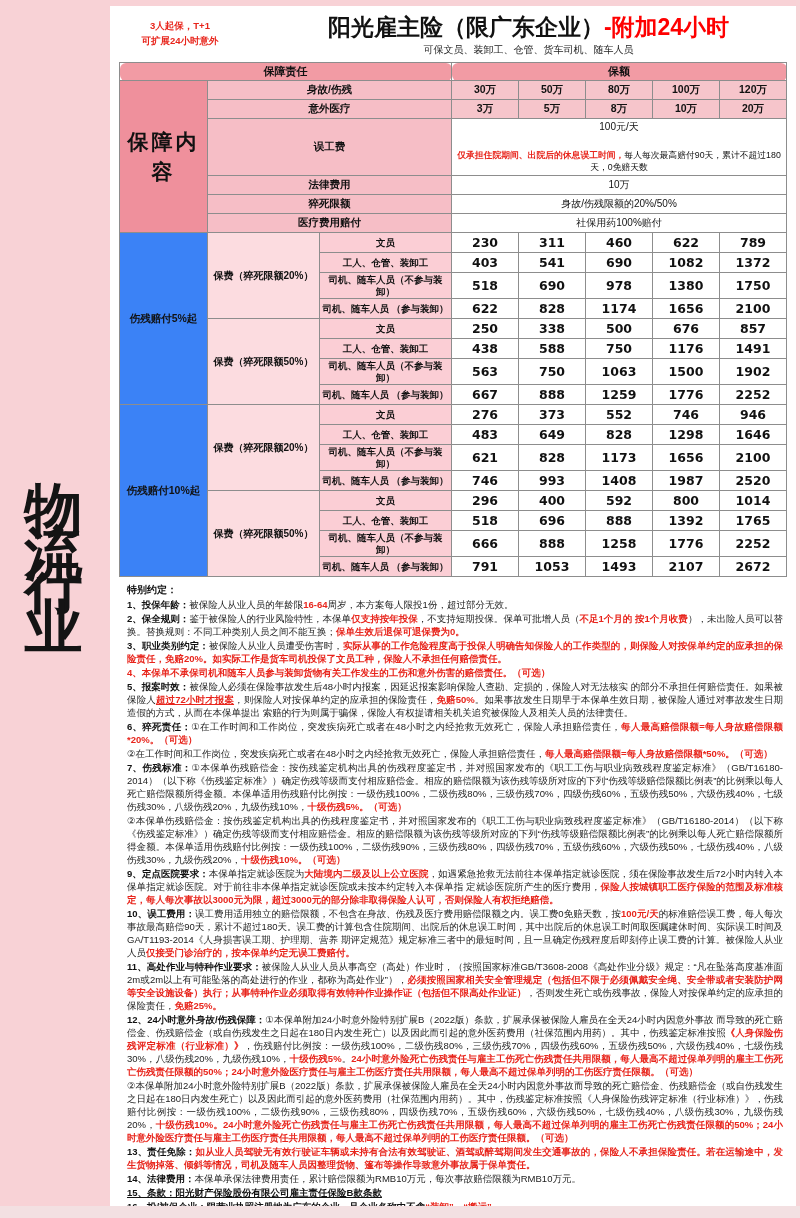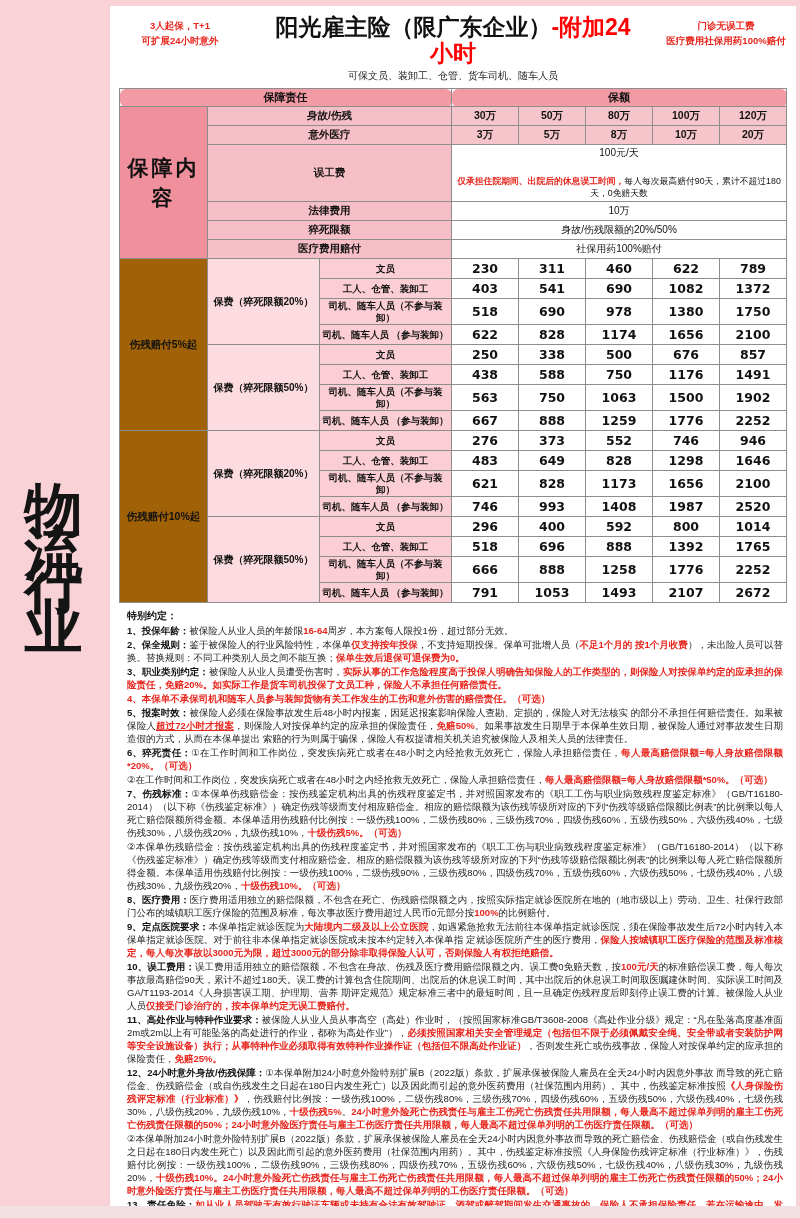--- a/index.html
+++ b/index.html
@@ -21,21 +21,21 @@
   table{border-collapse:collapse;margin:5px auto 0 auto;table-layout:fixed;}
   td{border:1px solid #8d8d8d;text-align:center;vertical-align:middle;padding:1px 2px;color:#111;}
   tr.band td{background:#f29ba4;font-weight:bold;font-size:11px;height:15px;border-radius:6px;}
   td.content-cell{background:#ef909c;font-size:21px;font-weight:bold;line-height:30px;letter-spacing:3px;}
   td.lab{background:#f6bec6;font-weight:bold;font-size:10.5px;height:16px;}
   td.pinkval{background:#f6c5cb;font-weight:bold;font-size:10.5px;}
   td.whiteval{background:#fff;font-size:10px;}
   td.wugong .m1{font-size:10px;color:#111;}
   td.wugong .m2{font-size:8.8px;margin-top:16px;}
   td.wugong .m2 .r{color:#e8251c;font-weight:bold;}
-  td.block-cell{background:#a16207;font-weight:bold;font-size:10.5px;}
+  td.block-cell{background:#3b82f6;font-weight:bold;font-size:10.5px;}
   td.grp{background:#fcdce0;font-weight:bold;font-size:10px;}
   td.job{background:#fbced5;font-weight:bold;font-size:9.5px;line-height:11.5px;}
   td.val{background:#fff;font-weight:bold;font-size:12.5px;font-family:"DejaVu Sans",sans-serif;}
   tr.prem td{height:17px;}
   
   .prov{margin:6px 13px 0 17px;text-align:justify;}
   .prov-title{font-weight:bold;font-size:10px;color:#111;margin-bottom:1px;}
   .p-item{font-size:9.5px;line-height:13px;margin-bottom:1px;}
   .sn{color:#222;}
   .sb{color:#111;font-weight:bold;}
@@ -51,24 +51,20 @@
   <div class="card">
     <div class="hdr">
       <div class="hdr-left">
         <div>3人起保，T+1</div>
         <div>可扩展24小时意外</div>
       </div>
       <div class="hdr-center">
         <div class="title"><span>阳光雇主险（限广东企业）</span><span class="tred">-附加24小时</span></div>
         <div class="subtitle">可保文员、装卸工、仓管、货车司机、随车人员</div>
       </div>
-      <div class="hdr-right">
-        <div>门诊无误工费</div>
-        <div>医疗费用社保用药100%赔付</div>
-      </div>
     </div>
     <table id="mainTable">
         <colgroup>
           <col style="width:88px">
           <col style="width:112px">
           <col style="width:132px">
           <col style="width:67px">
           <col style="width:67px">
           <col style="width:67px">
           <col style="width:67px">
@@ -256,21 +252,20 @@
       <div id="provList">
           <div class="p-item"><span class="sb">1、投保年龄：</span><span class="sn">被保险人从业人员的年龄限</span><span class="sr">16-64</span><span class="sn">周岁，本方案每人限投1份，超过部分无效。</span></div>
           <div class="p-item"><span class="sb">2、保全规则：</span><span class="sn">鉴于被保险人的行业风险特性，本保单</span><span class="sr">仅支持按年投保</span><span class="sn">，不支持短期投保。保单可批增人员（</span><span class="sr">不足1个月的 按1个月收费</span><span class="sn">），未出险人员可以替换。替换规则：不同工种类别人员之间不能互换；</span><span class="sr">保单生效后退保可退保费为0。</span></div>
           <div class="p-item"><span class="sb">3、职业类别约定：</span><span class="sn">被保险人从业人员遭受伤害时，</span><span class="sr">实际从事的工作危险程度高于投保人明确告知保险人的工作类型的，则保险人对按保单约定的应承担的保险责任，免赔20%。如实际工作是货车司机投保了文员工种，保险人不承担任何赔偿责任。</span></div>
           <div class="p-item"><span class="sr">4、本保单不承保司机和随车人员参与装卸货物有关工作发生的工伤和意外伤害的赔偿责任。（可选）</span></div>
           <div class="p-item"><span class="sb">5、报案时效：</span><span class="sn">被保险人必须在保险事故发生后48小时内报案，因延迟报案影响保险人查勘、定损的，保险人对无法核实 的部分不承担任何赔偿责任。如果被保险人</span><span class="sru">超过72小时才报案</span><span class="sn">，则保险人对按保单约定的应承担的保险责任，</span><span class="sr">免赔50%</span><span class="sn">。如果事故发生日期早于本保单生效日期，被保险人通过对事故发生日期造假的方式，从而在本保单提出 索赔的行为则属于骗保，保险人有权提请相关机关追究被保险人及相关人员的法律责任。</span></div>
           <div class="p-item"><span class="sb">6、猝死责任：</span><span class="sn">①在工作时间和工作岗位，突发疾病死亡或者在48小时之内经抢救无效死亡，保险人承担赔偿责任，</span><span class="sr">每人最高赔偿限额=每人身故赔偿限额*20%。（可选）</span></div>
           <div class="p-item"><span class="sn">②在工作时间和工作岗位，突发疾病死亡或者在48小时之内经抢救无效死亡，保险人承担赔偿责任，</span><span class="sr">每人最高赔偿限额=每人身故赔偿限额*50%。（可选）</span></div>
           <div class="p-item"><span class="sb">7、伤残标准：</span><span class="sn">①本保单伤残赔偿金：按伤残鉴定机构出具的伤残程度鉴定书，并对照国家发布的《职工工伤与职业病致残程度鉴定标准》（GB/T16180-2014）（以下称《伤残鉴定标准》）确定伤残等级而支付相应赔偿金。相应的赔偿限额为该伤残等级所对应的下列“伤残等级赔偿限额比例表”的比例乘以每人死亡赔偿限额所得金额。本保单适用伤残赔付比例按：一级伤残100%，二级伤残80%，三级伤残70%，四级伤残60%，五级伤残50%，六级伤残40%，七级伤残30%，八级伤残20%，九级伤残10%，</span><span class="sr">十级伤残5%。（可选）</span></div>
           <div class="p-item"><span class="sn">②本保单伤残赔偿金：按伤残鉴定机构出具的伤残程度鉴定书，并对照国家发布的《职工工伤与职业病致残程度鉴定标准》（GB/T16180-2014）（以下称《伤残鉴定标准》）确定伤残等级而支付相应赔偿金。相应的赔偿限额为该伤残等级所对应的下列“伤残等级赔偿限额比例表”的比例乘以每人死亡赔偿限额所得金额。本保单适用伤残赔付比例按：一级伤残100%，二级伤残90%，三级伤残80%，四级伤残70%，五级伤残60%，六级伤残50%，七级伤残40%，八级伤残30%，九级伤残20%，</span><span class="sr">十级伤残10%。（可选）</span></div>
-          <div class="p-item"><span class="sb">8、医疗费用：</span><span class="sn">医疗费用适用独立的赔偿限额，不包含在死亡、伤残赔偿限额之内，按照实际指定就诊医院所在地的（地市级以上）劳动、卫生、社保行政部门公布的城镇职工医疗保险的范围及标准，每次事故医疗费用超过人民币0元部分按</span><span class="sr">100%</span><span class="sn">的比例赔付。</span></div>
           <div class="p-item"><span class="sb">9、定点医院要求：</span><span class="sn">本保单指定就诊医院为</span><span class="sr">大陆境内二级及以上公立医院</span><span class="sn">，如遇紧急抢救无法前往本保单指定就诊医院，须在保险事故发生后72小时内转入本保单指定就诊医院。对于前往非本保单指定就诊医院或未按本约定转入本保单指 定就诊医院所产生的医疗费用，</span><span class="sr">保险人按城镇职工医疗保险的范围及标准核定，每人每次事故以3000元为限，超过3000元的部分除非取得保险人认可，否则保险人有权拒绝赔偿。</span></div>
           <div class="p-item"><span class="sb">10、误工费用：</span><span class="sn">误工费用适用独立的赔偿限额，不包含在身故、伤残及医疗费用赔偿限额之内。误工费0免赔天数，按</span><span class="sr">100元/天</span><span class="sn">的标准赔偿误工费，每人每次事故最高赔偿90天，累计不超过180天。误工费的计算包含住院期间、出院后的休息误工时间，其中出院后的休息误工时间取医嘱建休时间、实际误工时间及GA/T1193-2014《人身损害误工期、护理期、营养 期评定规范》规定标准三者中的最短时间，且一旦确定伤残程度后即刻停止误工费的计算。被保险人从业人员</span><span class="sr">仅接受门诊治疗的，按本保单约定无误工费赔付。</span></div>
           <div class="p-item"><span class="sb">11、高处作业与特种作业要求：</span><span class="sn">被保险人从业人员从事高空（高处）作业时，（按照国家标准GB/T3608-2008《高处作业分级》规定：“凡在坠落高度基准面2m或2m以上有可能坠落的高处进行的作业，都称为高处作业”），</span><span class="sr">必须按照国家相关安全管理规定（包括但不限于必须佩戴安全绳、安全带或者安装防护网等安全设施设备）执行；从事特种作业必须取得有效特种作业操作证（包括但不限高处作业证）</span><span class="sn">，否则发生死亡或伤残事故，保险人对按保单约定的应承担的保险责任，</span><span class="sr">免赔25%。</span></div>
           <div class="p-item"><span class="sb">12、24小时意外身故/伤残保障：</span><span class="sn">①本保单附加24小时意外险特别扩展B（2022版）条款，扩展承保被保险人雇员在全天24小时内因意外事故 而导致的死亡赔偿金、伤残赔偿金（或自伤残发生之日起在180日内发生死亡）以及因此而引起的意外医药费用（社保范围内用药）。其中，伤残鉴定标准按照</span><span class="sr">《人身保险伤残评定标准（行业标准）》</span><span class="sn">，伤残赔付比例按：一级伤残100%，二级伤残80%，三级伤残70%，四级伤残60%，五级伤残50%，六级伤残40%，七级伤残30%，八级伤残20%，九级伤残10%，</span><span class="sr">十级伤残5%</span><span class="sn">。</span><span class="sr">24小时意外险死亡伤残责任与雇主工伤死亡伤残责任共用限额，每人最高不超过保单列明的雇主工伤死亡伤残责任限额的50%；24小时意外险医疗责任与雇主工伤医疗责任共用限额，每人最高不超过保单列明的工伤医疗责任限额。（可选）</span></div>
           <div class="p-item"><span class="sn">②本保单附加24小时意外险特别扩展B（2022版）条款，扩展承保被保险人雇员在全天24小时内因意外事故而导致的死亡赔偿金、伤残赔偿金（或自伤残发生之日起在180日内发生死亡）以及因此而引起的意外医药费用（社保范围内用药）。其中，伤残鉴定标准按照《人身保险伤残评定标准（行业标准）》，伤残赔付比例按：一级伤残100%，二级伤残90%，三级伤残80%，四级伤残70%，五级伤残60%，六级伤残50%，七级伤残40%，八级伤残30%，九级伤残20%，</span><span class="sr">十级伤残10%。24小时意外险死亡伤残责任与雇主工伤死亡伤残责任共用限额，每人最高不超过保单列明的雇主工伤死亡伤残责任限额的50%；24小时意外险医疗责任与雇主工伤医疗责任共用限额，每人最高不超过保单列明的工伤医疗责任限额。（可选）</span></div>
           <div class="p-item"><span class="sb">13、责任免除：</span><span class="sr">如从业人员驾驶无有效行驶证车辆或未持有合法有效驾驶证、酒驾或醉驾期间发生交通事故的，保险人不承担保险责任。若在运输途中，发生货物掉落、倾斜等情况，司机及随车人员因整理货物、篷布等操作导致意外事故属于保单责任。</span></div>
           <div class="p-item"><span class="sb">14、法律费用：</span><span class="sn">本保单承保法律费用责任，累计赔偿限额为RMB10万元，每次事故赔偿限额为RMB10万元。</span></div>
           <div class="p-item"><span class="sbu">15、条款：阳光财产保险股份有限公司雇主责任保险B款条款</span></div>
           <div class="p-item"><span class="sbu">16、投/被保企业：限营业执照注册地为广东的企业，且企业名称中不含</span><span class="sru">“装卸”、“搬运”</span><span class="sbu">。</span></div>
         </div>

